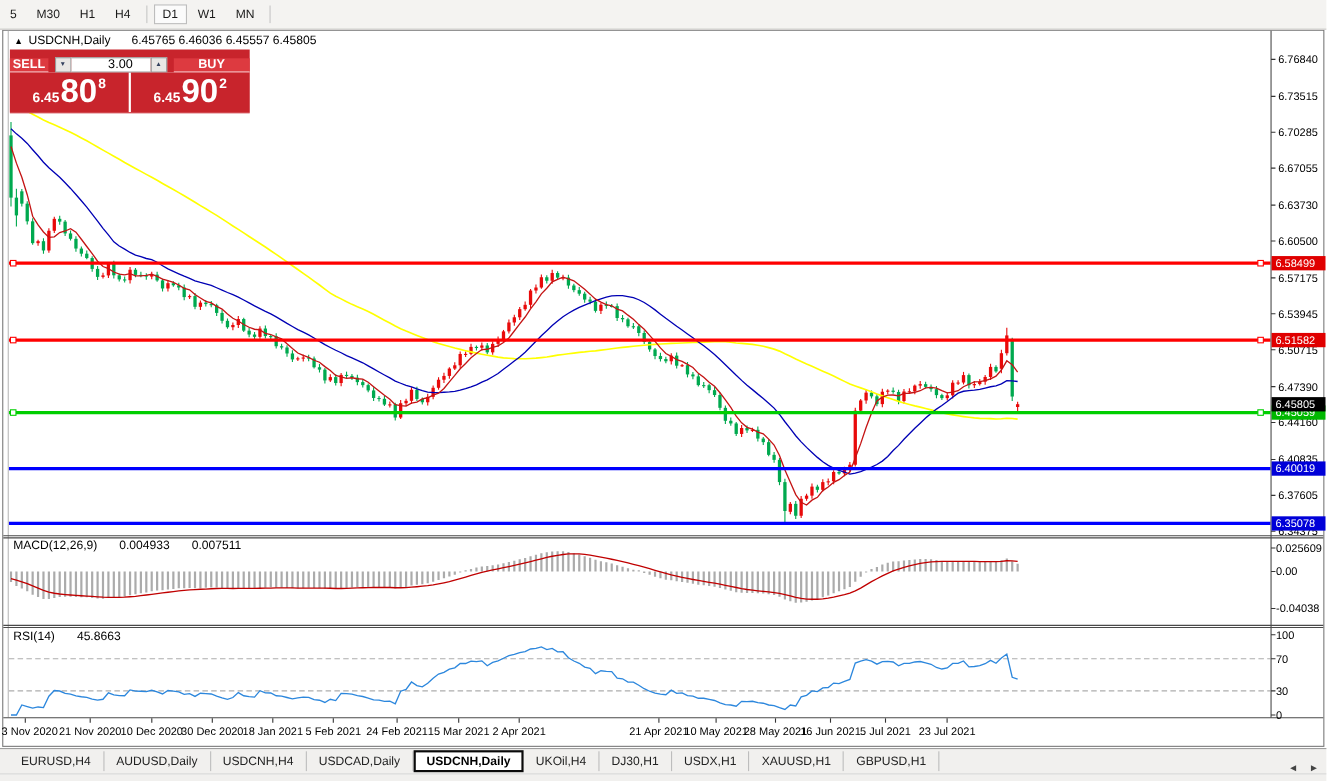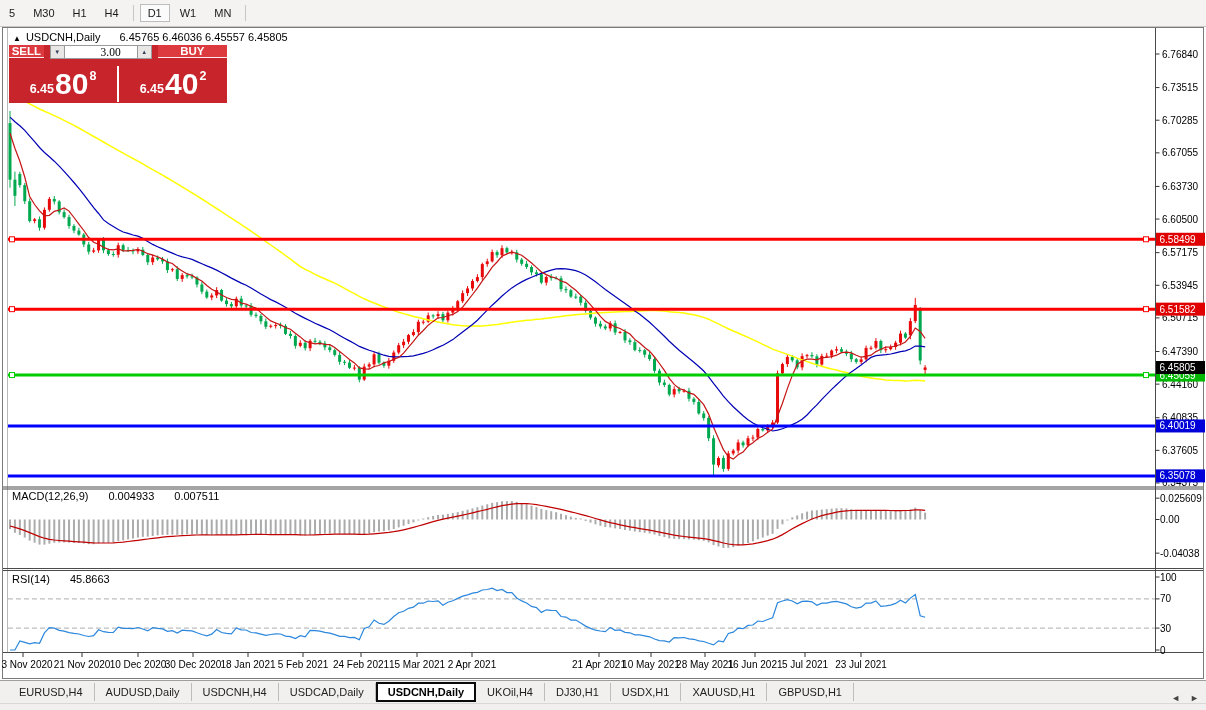--- a/index.html
+++ b/index.html
@@ -13,29 +13,29 @@
   .tf-item.active{background:#FBFBFB;border:1px solid #BDBDBD;padding:2px 7px}
   .tf-sep{width:1px;height:16px;background:#C6C6C6;margin:0 5px}
 
   #chart-svg{position:absolute;left:0;top:0;z-index:1}
 
   .chart-header{position:absolute;left:13px;top:31px;font-size:11px;color:#000;z-index:3;white-space:nowrap}
   .chart-header .tri{font-size:8px;margin-right:5px}
   .chart-header .q{margin-left:19px}
 
   .trade-panel{position:absolute;left:9px;top:45px;width:218px;height:58px;background:#C8242C;z-index:4;box-sizing:border-box}
-  .tp-row1{display:flex;height:21px;align-items:flex-start}
+  .tp-row1{display:flex;height:21px;align-items:flex-end}
   .tp-btn{background:#DD3A40;color:#fff;border:none;border-bottom:1px solid rgba(255,255,255,.9);
       font-size:11.5px;font-weight:bold;font-family:"Liberation Sans",sans-serif;padding:0}
   .sell-btn{width:46px}
   .buy-btn{width:92px}
   .spinner{flex:1;display:flex;margin:0 6px}
   .spin-btn{width:15px;background:#E9E7E5;border:1px solid #9A9A9A;padding:0;font-size:6px;color:#33405E;line-height:1}
   .vol{flex:1;width:40px;min-width:0;border:1px solid #9A9A9A;border-left:none;border-right:none;
-      text-align:right;font-size:11.5px;padding:0 16px;font-family:Liberation Serif, serif;background:#fff}
+      text-align:right;font-size:11.5px;padding:0 16px;font-family:Liberation Sans, sans-serif;background:#fff}
   .tp-row2{display:flex;gap:2px;height:36px;background:#fff;margin-top:0}
   .price-box{flex:1;background:#C8242C;color:#fff;display:flex;align-items:center;justify-content:center}
   .pp{font-size:12.5px;font-weight:bold;align-self:flex-end;margin-bottom:6px}
   .pb{font-size:30px;font-weight:bold;line-height:1;margin:16px 1px}
   .ps{font-size:12.5px;font-weight:bold;align-self:flex-start;margin-top:3px}
 
   .ind-label{position:absolute;font-size:11px;color:#000;z-index:3;white-space:nowrap}
   #macd-label{left:12px;top:490px}
   #rsi-label{left:12px;top:573px}
   .ind-label span{margin-right:20px}
@@ -771,21 +771,21 @@
       <button class="tp-btn buy-btn">BUY</button>
     </div>
     <div class="tp-row2">
       <div class="price-box">
         <span class="pp">6.45</span>
           <span class="pb">80</span>
           <span class="ps">8</span>
       </div>
       <div class="price-box">
         <span class="pp">6.45</span>
-          <span class="pb">40</span>
+          <span class="pb">90</span>
           <span class="ps">2</span>
       </div>
     </div>
   </div>
 
   <div class="ind-label" id="macd-label">
     <span>MACD(12,26,9)</span><span>0.004933</span><span>0.007511</span>
   </div>
   <div class="ind-label" id="rsi-label">
     <span>RSI(14)</span><span>45.8663</span>

